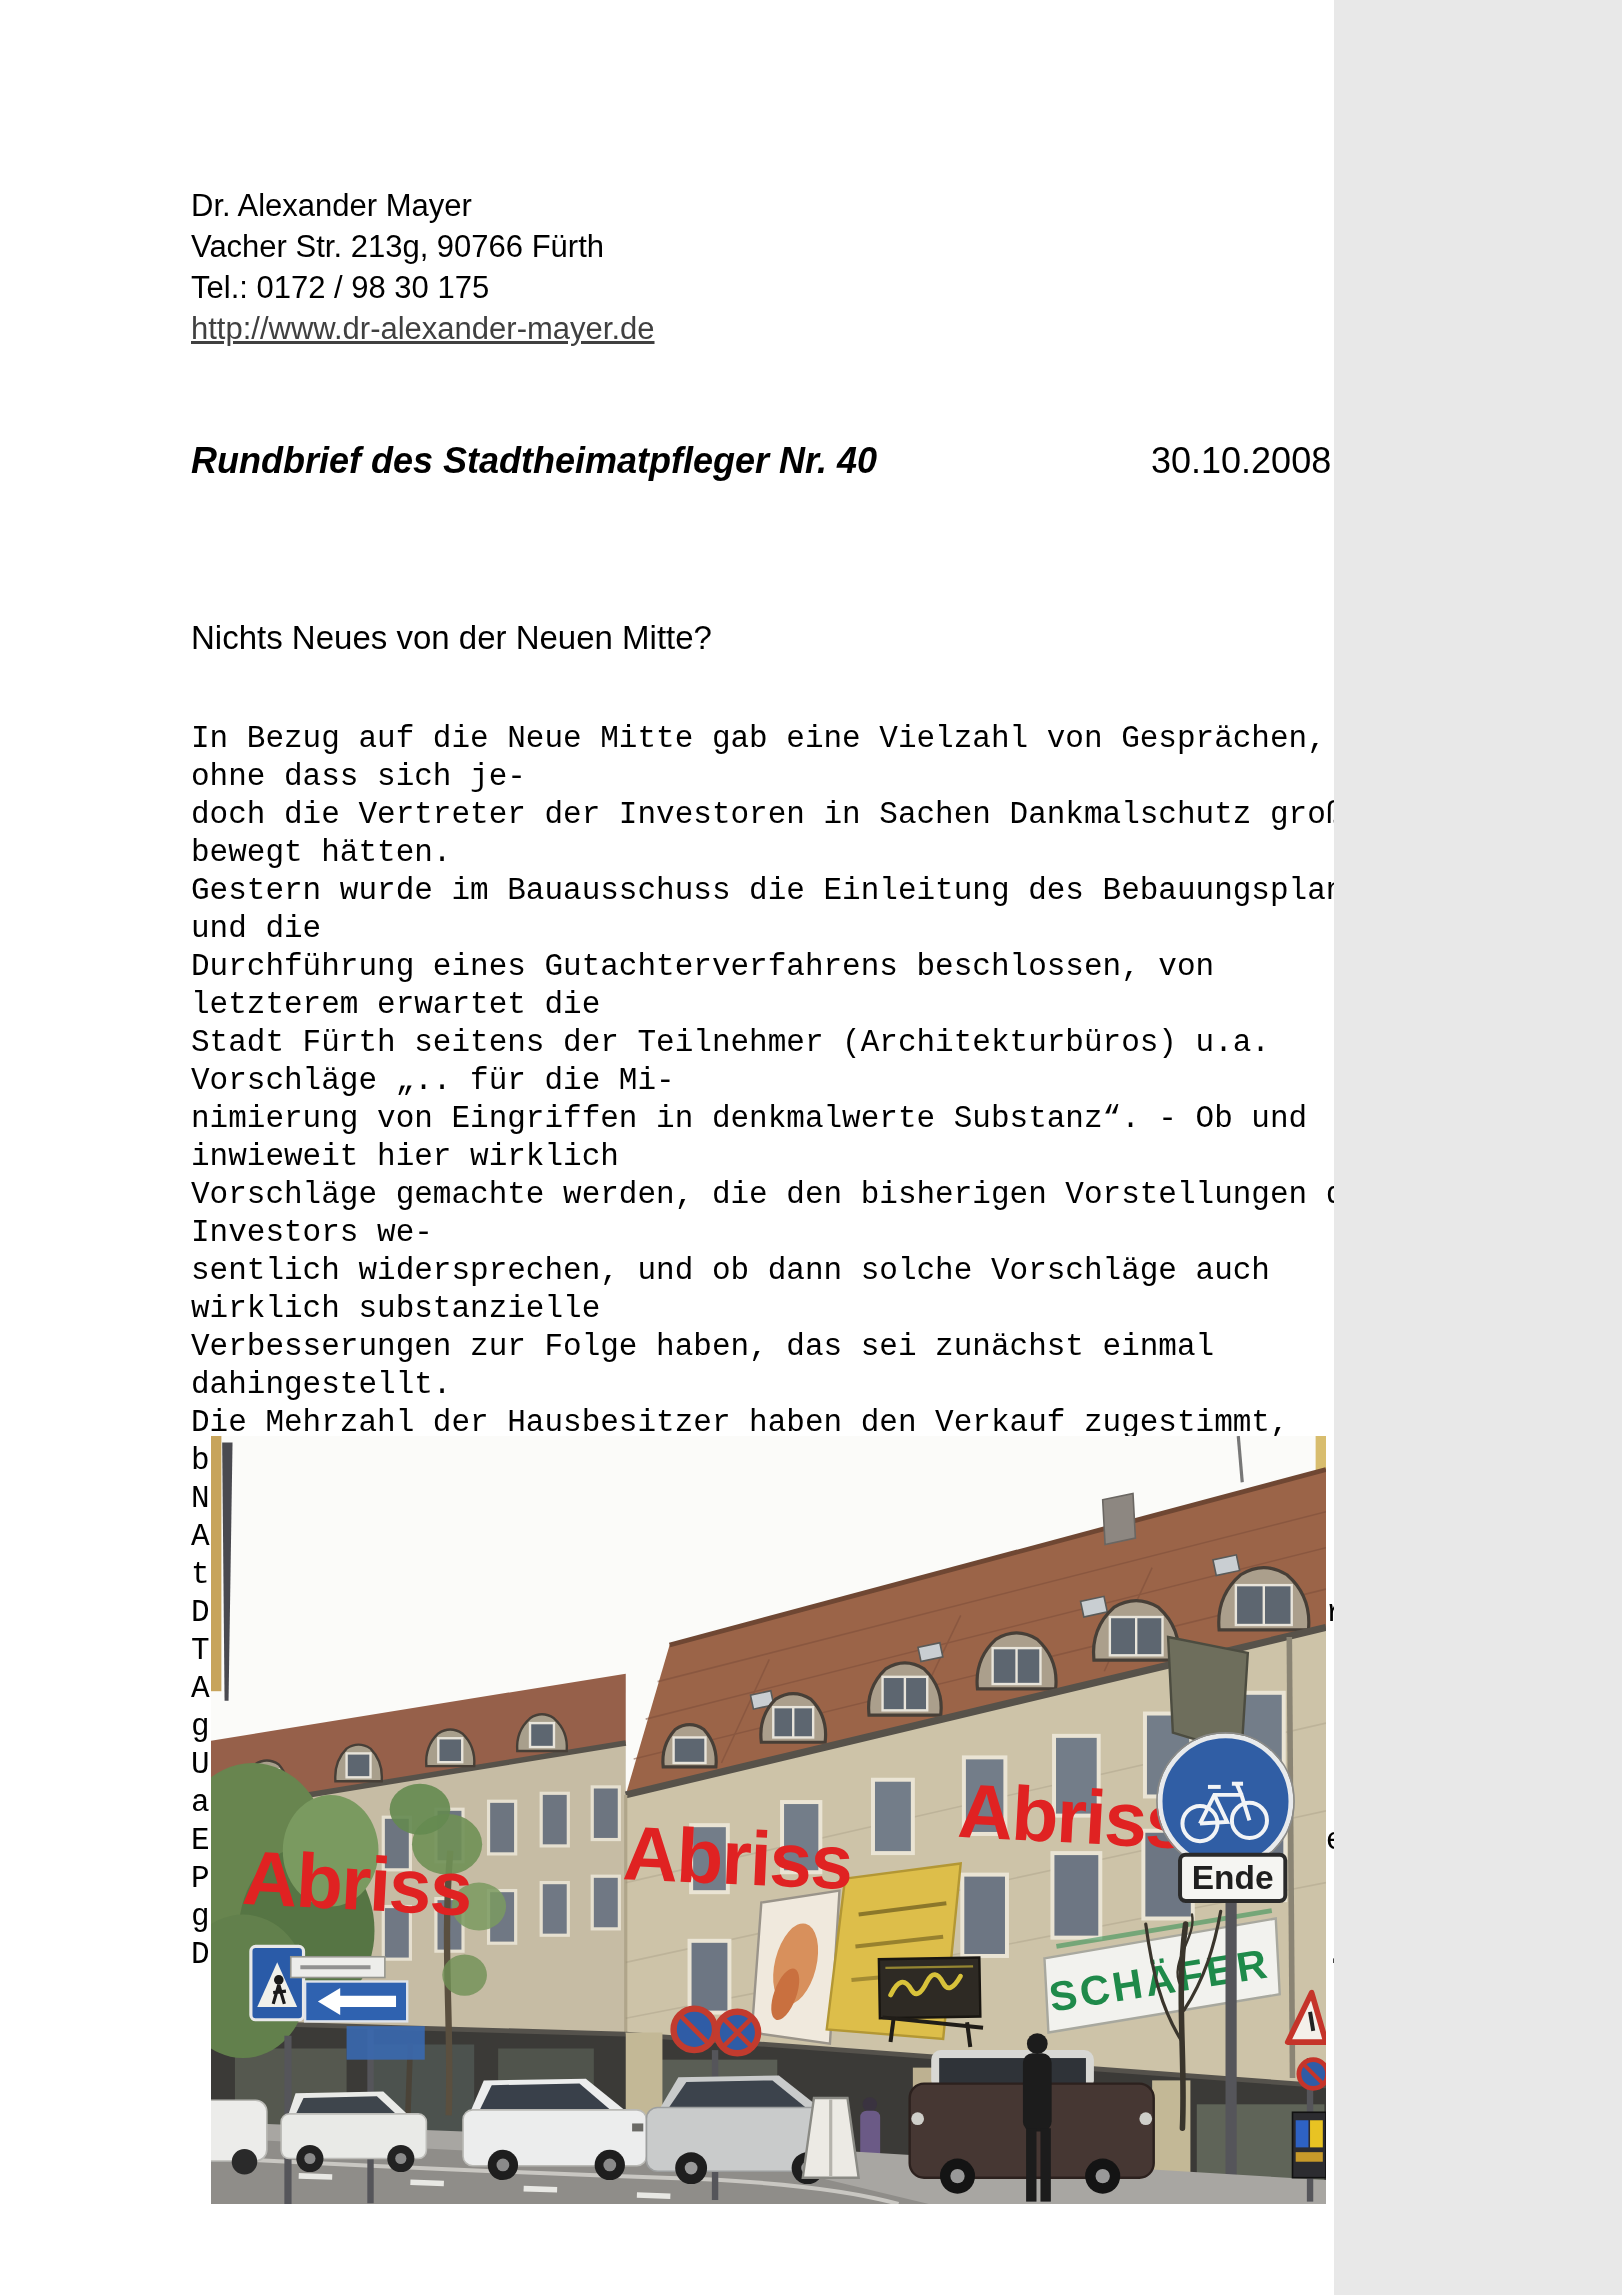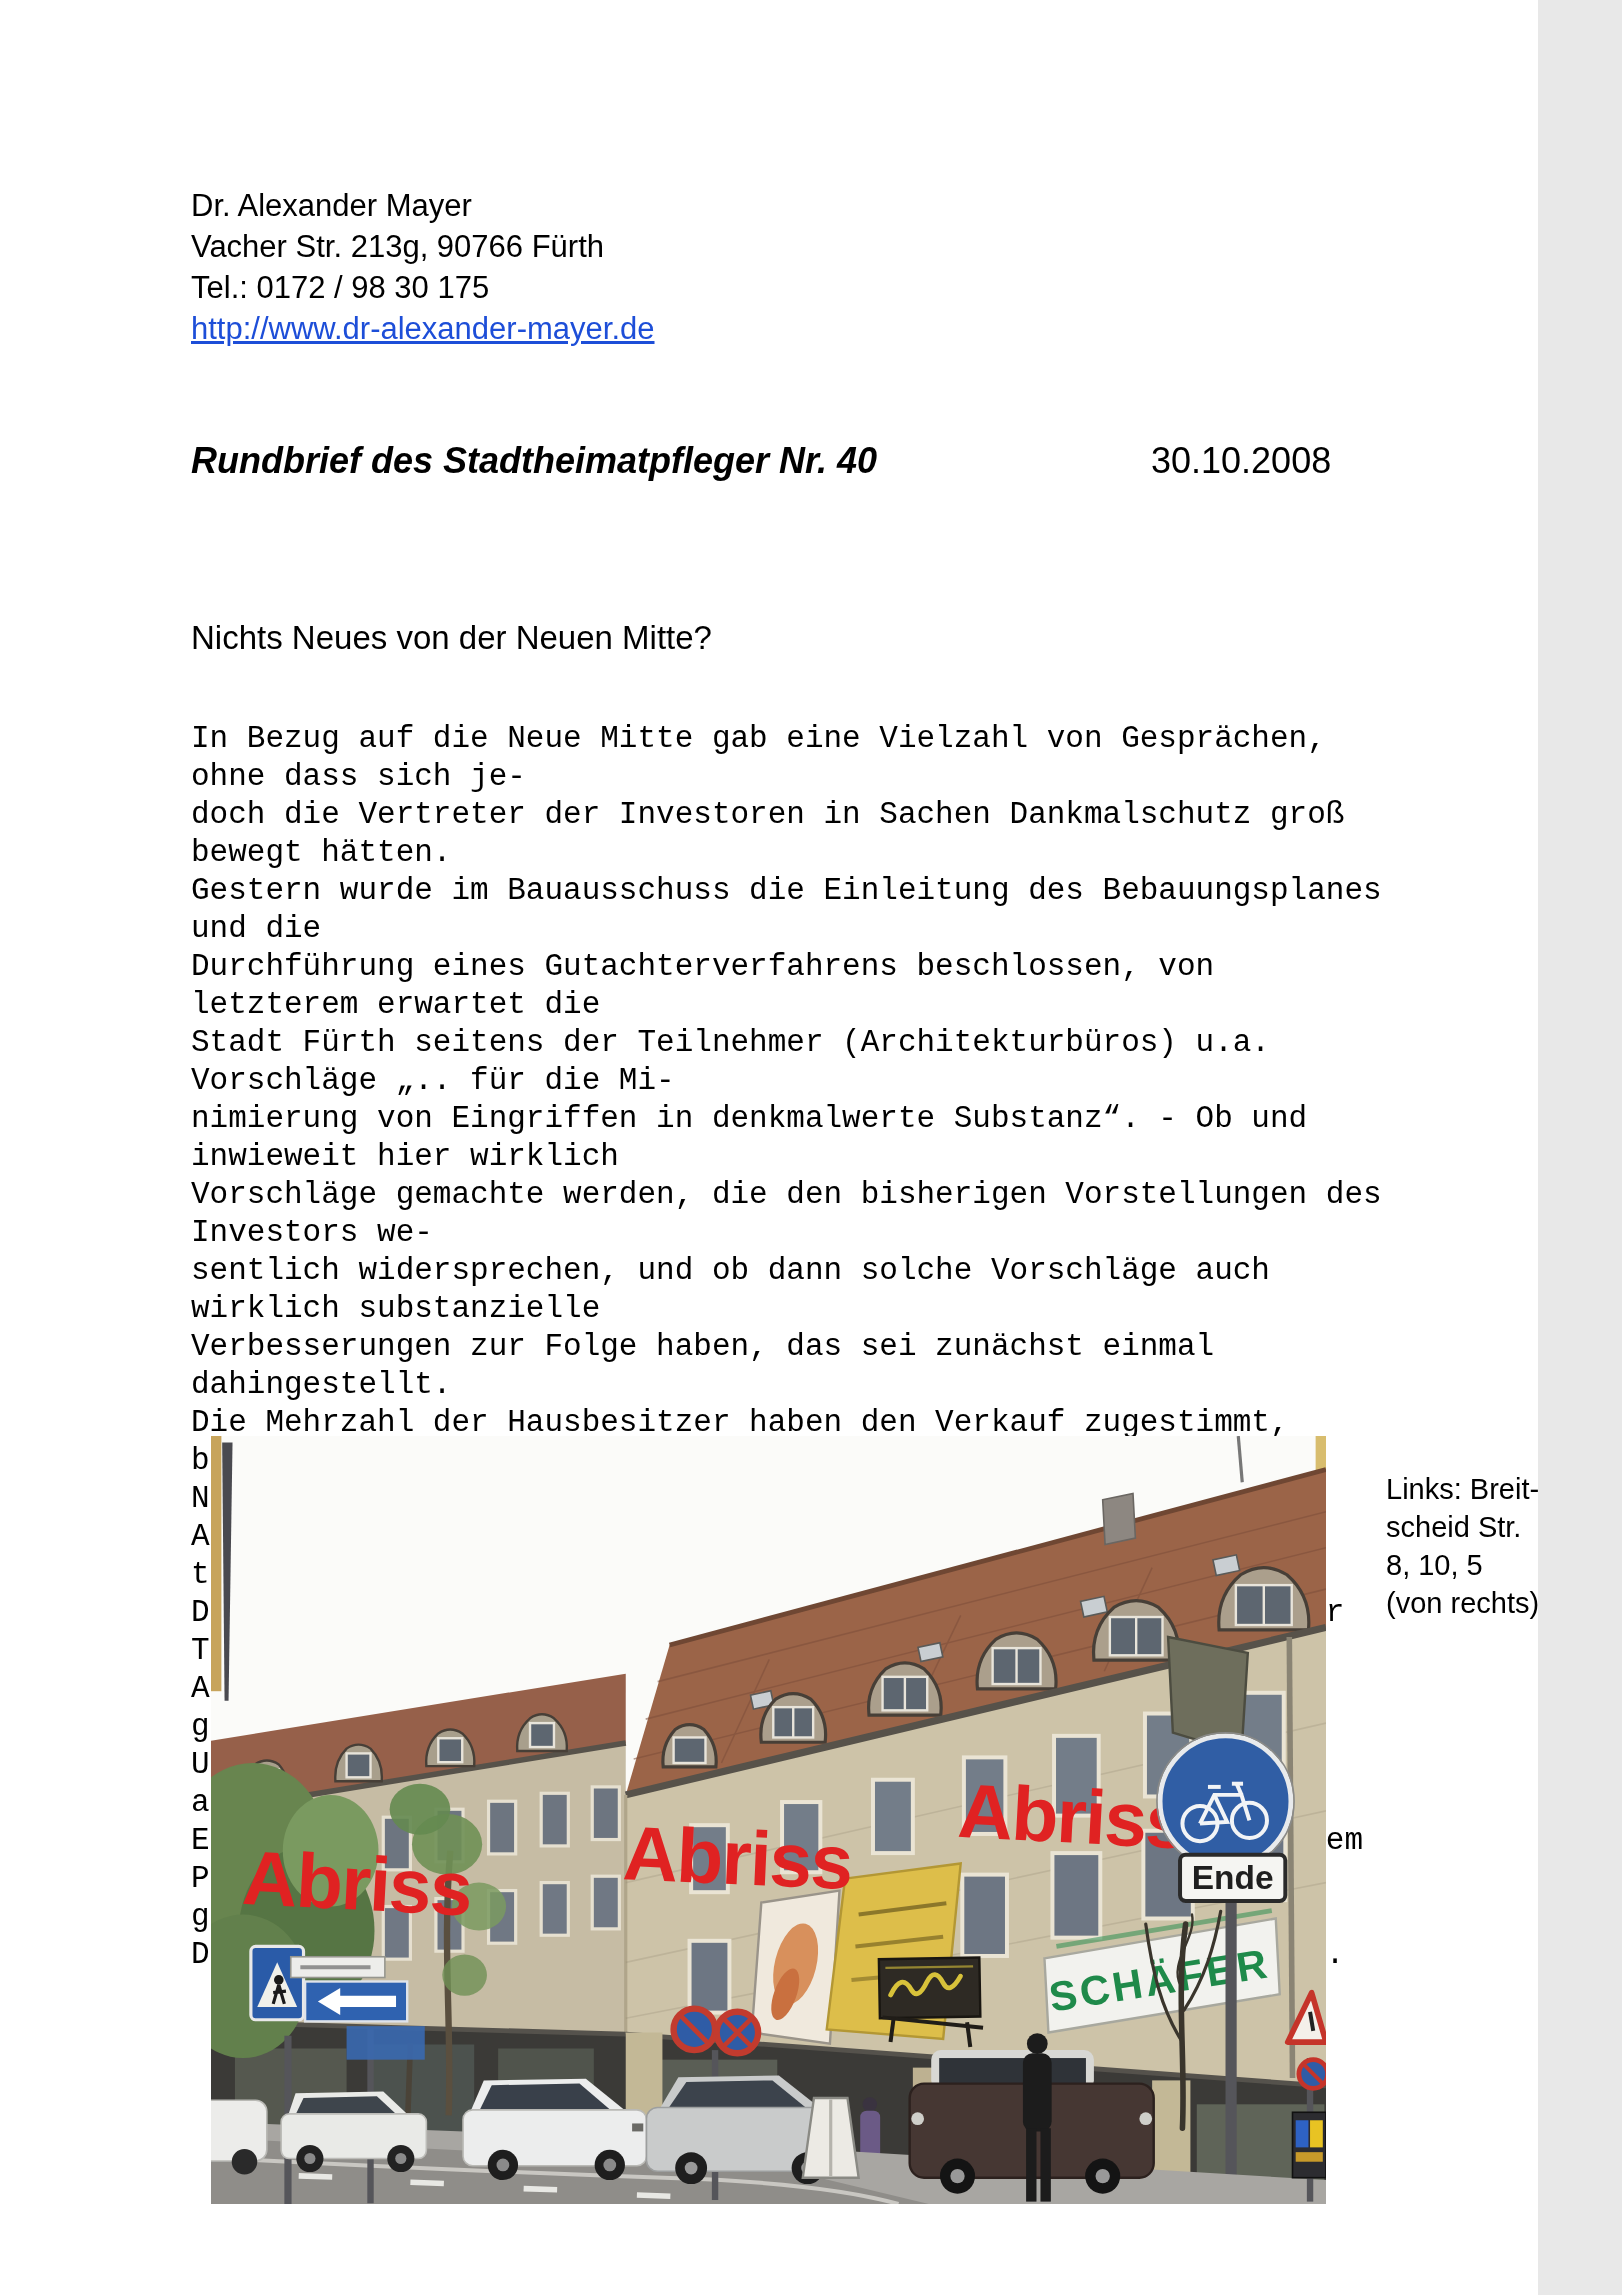--- a/index.html
+++ b/index.html
@@ -1,29 +1,29 @@
 <!DOCTYPE html>
 <html style="font-size:12.8px"><head>
 <meta charset="utf-8">
 <style>
   html,body{margin:0;padding:0;background:#e8e8e8;}
   .page{
     position:relative;
-    width:1538px;height:2295px;
+    width:1334px;height:2295px;
     background:#ffffff;
     font-family:"Liberation Sans","DejaVu Sans",sans-serif;
     color:#000;
     overflow:hidden;
   }
   .header{
     position:absolute;left:191px;top:185px;
     font-size:31px;line-height:41px;
   }
   .header a{
-    color:#1d4ed8;text-decoration:underline;cursor:pointer;
+    color:#404040;text-decoration:underline;cursor:pointer;
   }
   .titlerow{position:absolute;left:191px;top:440px;width:1245px;height:48px;}
   .doc-title{font-size:36px;font-weight:bold;font-style:italic;}
   .doc-date{position:absolute;left:960px;top:0;font-size:36px;font-weight:normal;}
   .subhead{
     position:absolute;left:191px;top:619px;
     font-size:33px;font-weight:normal;
   }
   .bodytext{
     position:absolute;left:191px;top:720px;width:1197px;

